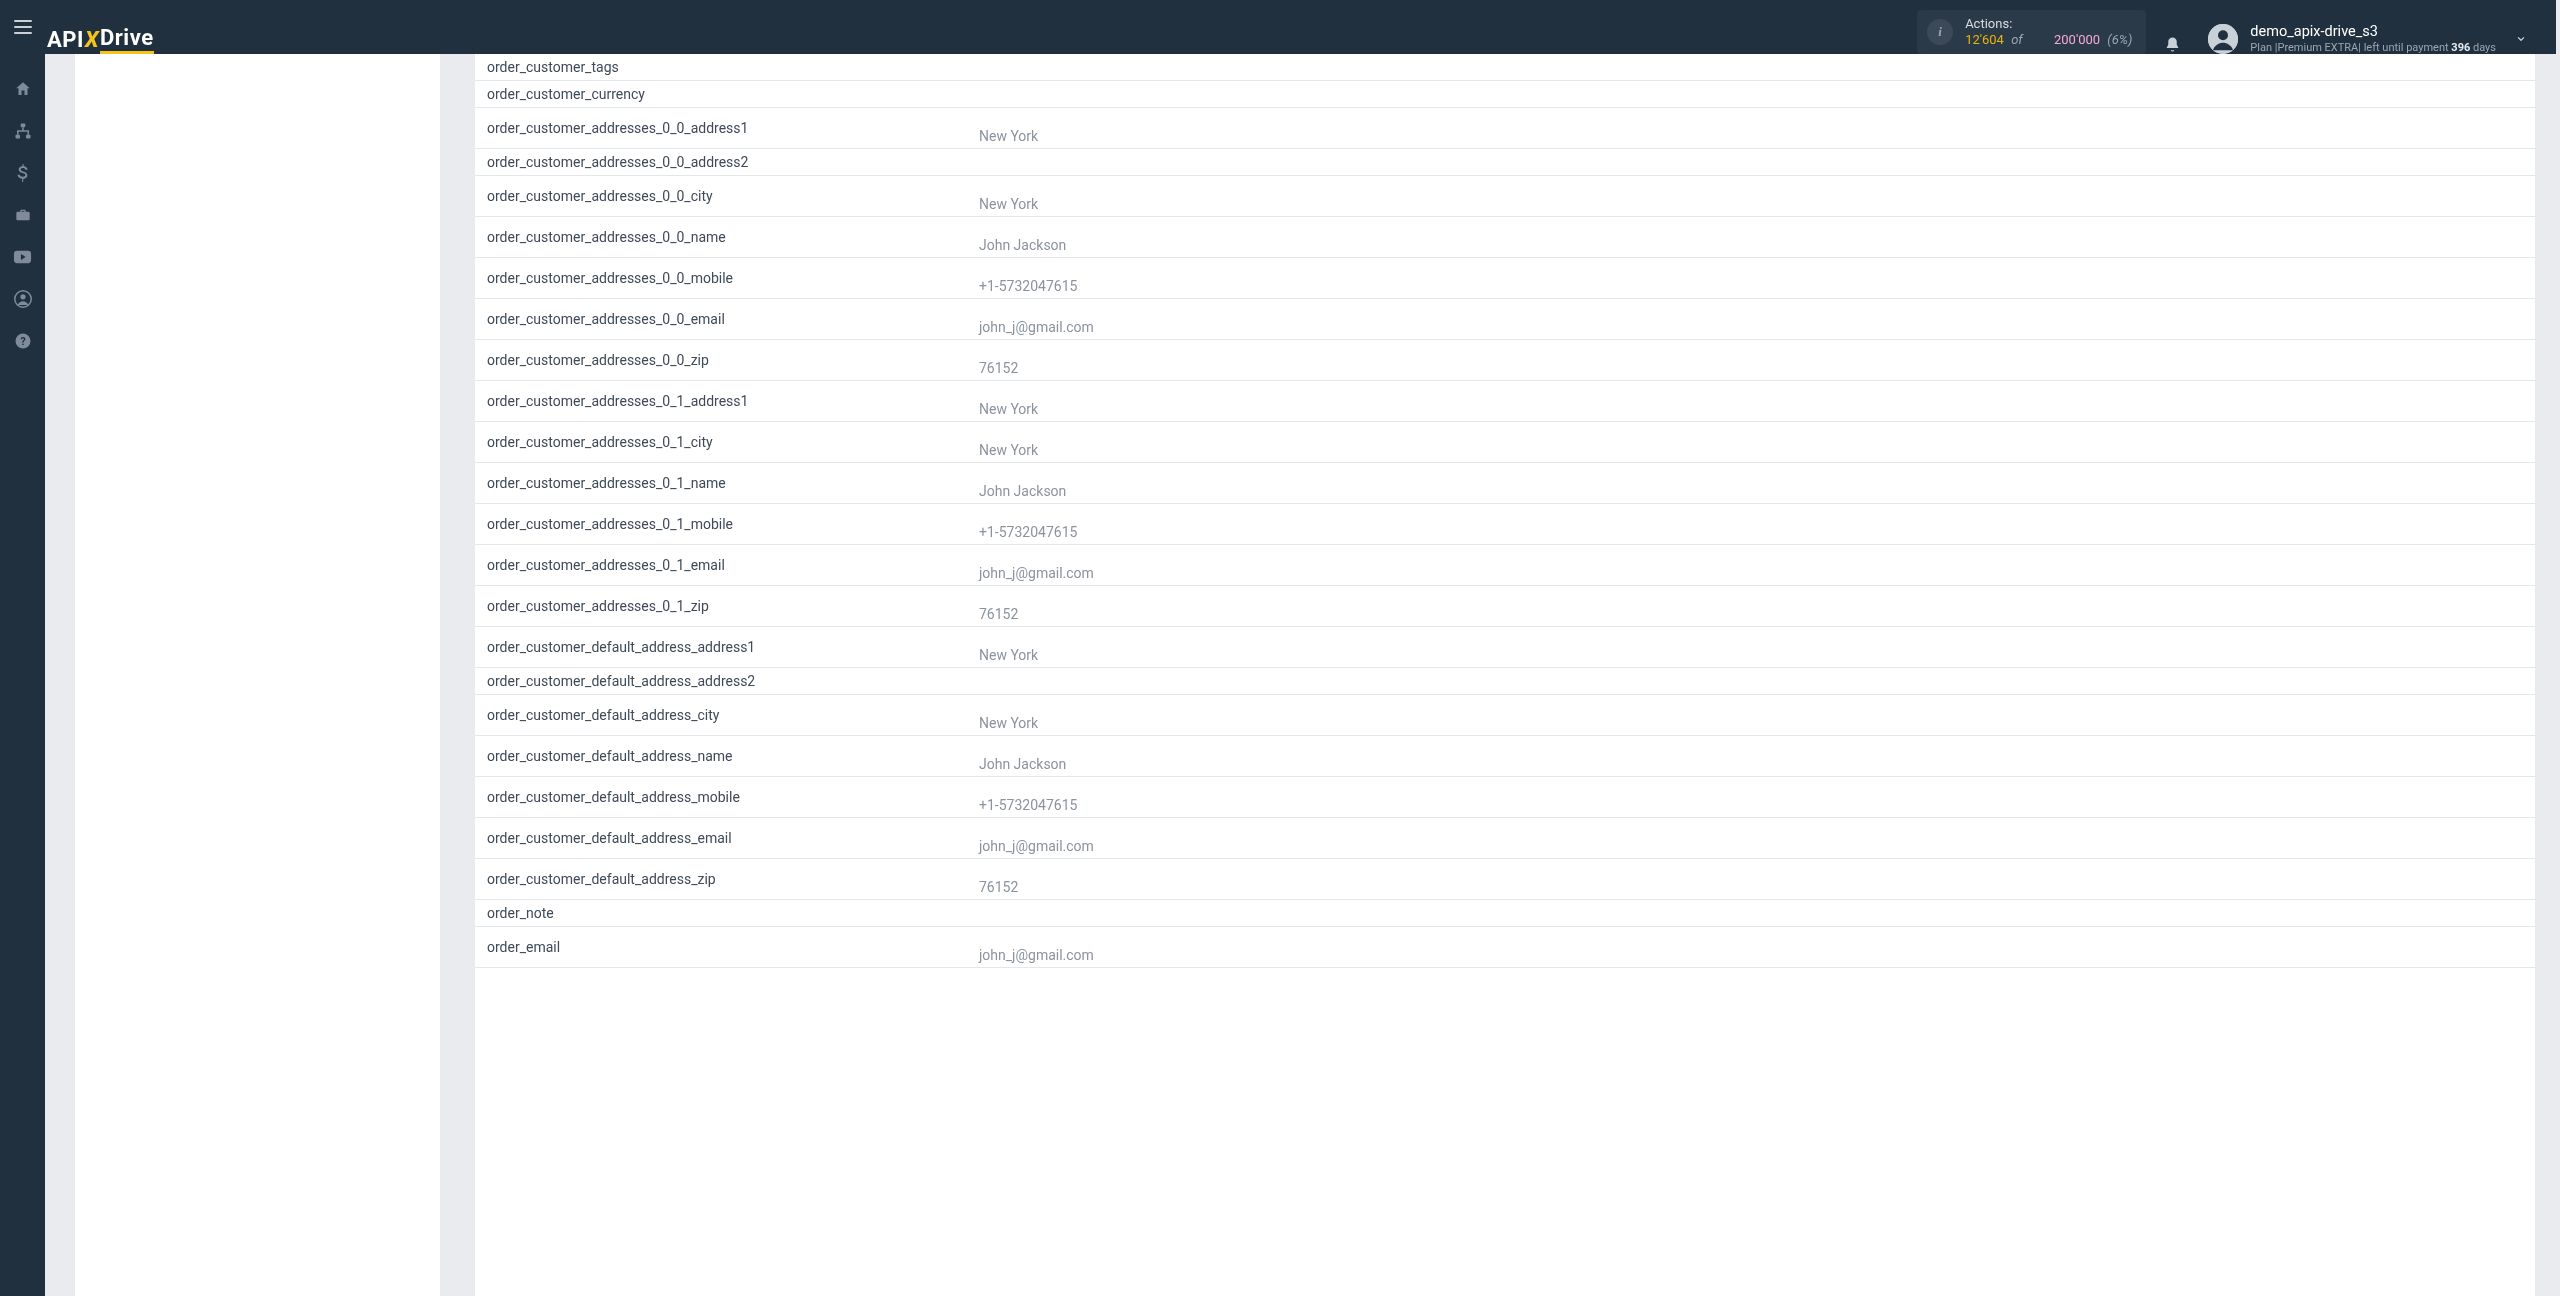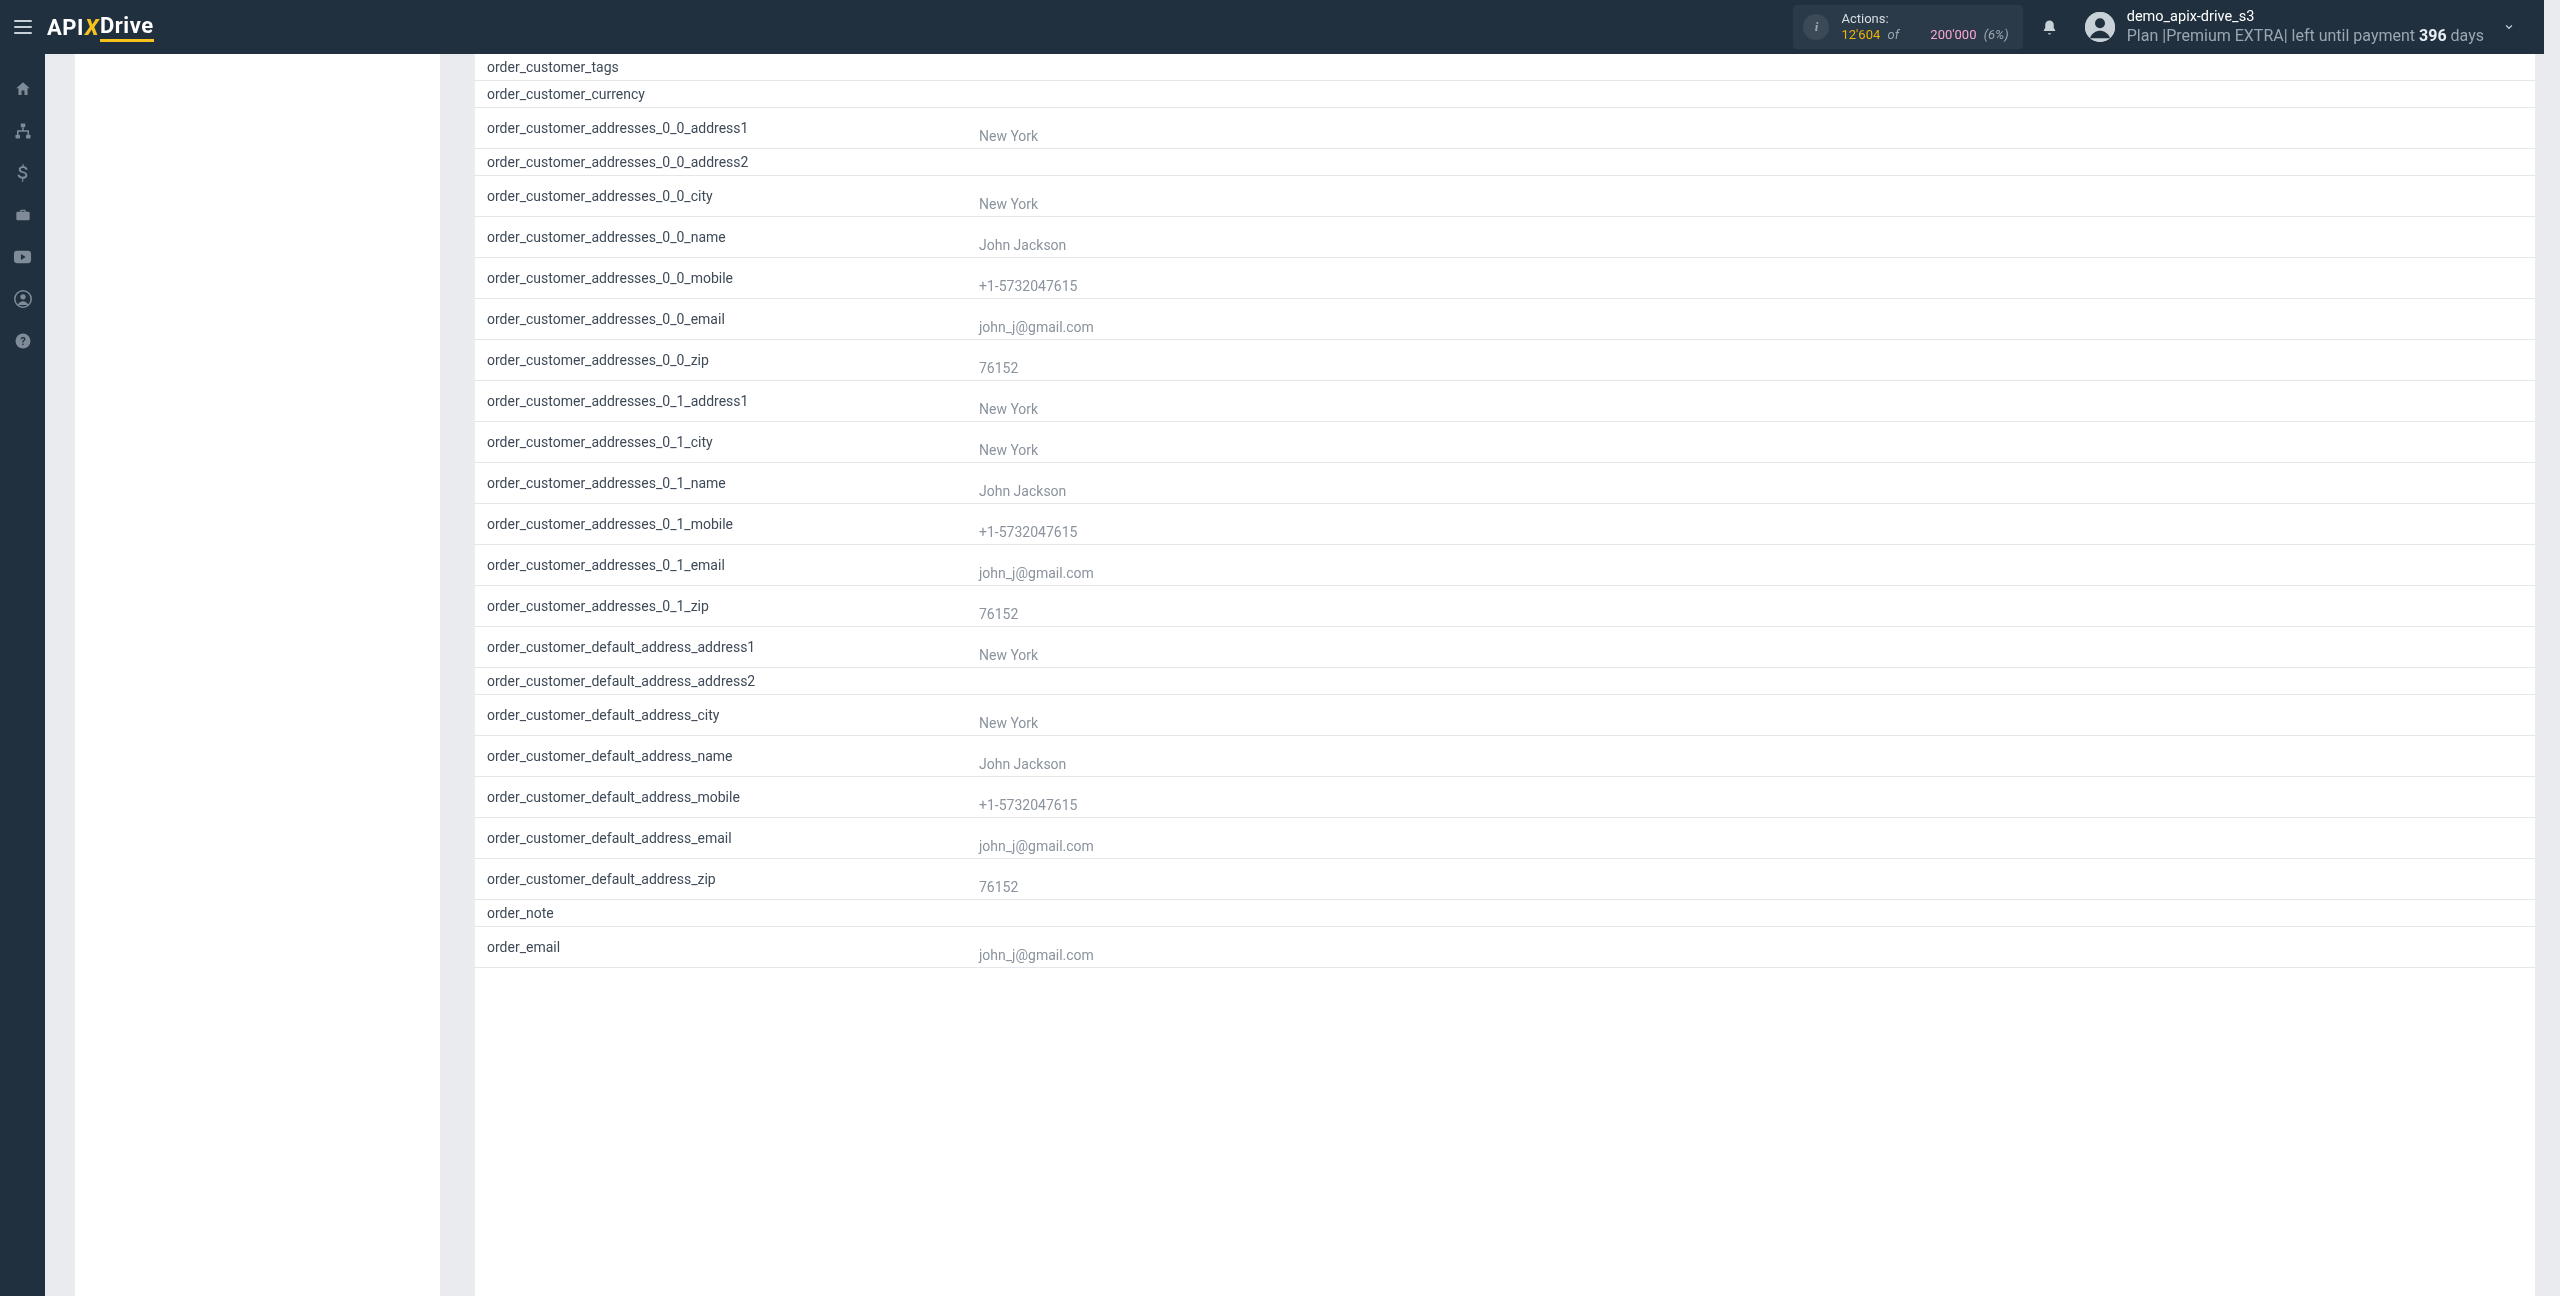--- a/index.html
+++ b/index.html
@@ -7,23 +7,23 @@
   body{
     font-family:-apple-system,BlinkMacSystemFont,"Segoe UI",Roboto,"Helvetica Neue",Arial,sans-serif;
     background:#e9ebef;
     color:#3b4756;
     overflow:hidden;
     font-size:14px;
   }
 
   
   .topbar{
-    position:fixed;top:0;left:0;right:16px;height:54px;
+    position:fixed;top:0;left:0;right:4px;height:54px;
     background:#21303e;
-    display:flex;align-items:center;
+    display:flex;align-items:flex-end;
     color:#fff;
     z-index:100;
   }
   .hamburger{
     width:45px;height:54px;display:flex;align-items:center;justify-content:center;
     cursor:pointer;
   }
   .hamburger-lines{width:18px;height:14px;display:flex;flex-direction:column;justify-content:space-between;}
   .hamburger-lines span{display:block;height:2px;background:#c8d0d8;border-radius:1px;}
   .logo{display:flex;align-items:center;font-weight:700;font-size:22px;letter-spacing:0.5px;margin-left:2px;}
@@ -50,21 +50,21 @@
   .actions-box .total{color:#f9a8d4;margin-left:24px;}
   .actions-box .pct{color:#9aa6b2;font-style:italic;margin-left:4px;}
 
   .bell{width:34px;text-align:center;color:#c8d0d8;font-size:18px;cursor:pointer;margin-right:10px;}
   .user-block{display:flex;align-items:center;cursor:pointer;padding-right:28px;}
   .avatar{
     width:30px;height:30px;border-radius:50%;background:#c8d0d8;
     display:flex;align-items:center;justify-content:center;margin-right:12px;color:#21303e;
   }
   .user-text .uname{color:#fff;font-size:14.5px;line-height:1.15;}
-  .user-text .plan{color:#9aa6b2;font-size:16px;white-space:nowrap;}
+  .user-text .plan{color:#9aa6b2;font-size:11px;white-space:nowrap;}
   .user-text .plan b{color:#e8edf2;font-weight:700;}
   .chev{margin-left:18px;color:#c8d0d8;}
 
   
   .sidebar{
     position:fixed;top:54px;left:0;bottom:0;width:45px;
     background:#21303e;
     display:flex;flex-direction:column;align-items:center;
     padding-top:14px;gap:0;
     z-index:50;

